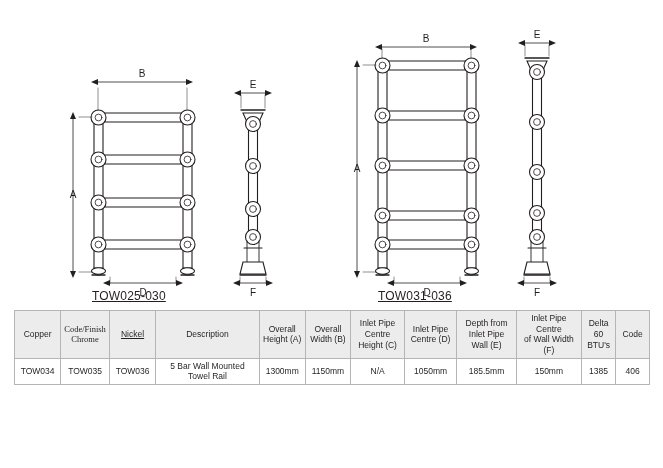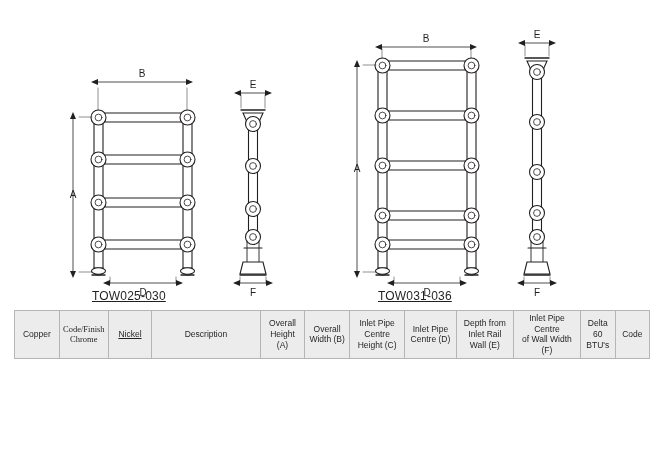--- a/index.html
+++ b/index.html
@@ -306,34 +306,48 @@
           </th>
           <th class="col-iphc">
             <span class="hdr-sub">Inlet Pipe Centre</span>
             <span class="hdr-sub">Height (C)</span>
           </th>
           <th class="col-ipd">
             <span class="hdr-sub">Inlet Pipe</span>
             <span class="hdr-sub">Centre (D)</span>
           </th>
           <th class="col-dw">
-            <span class="hdr-sub">Depth from Inlet Rail</span>
+            <span class="hdr-sub">Depth from Inlet Pipe</span>
             <span class="hdr-sub">Wall (E)</span>
           </th>
           <th class="col-ipcw">
             <span class="hdr-sub">Inlet Pipe Centre</span>
             <span class="hdr-sub">of Wall Width (F)</span>
           </th>
           <th class="col-btu">
             <span class="hdr-sub">Delta 60</span>
             <span class="hdr-sub">BTU's</span>
           </th>
           <th class="col-watt">
             <span class="hdr-sub">Code</span>
           </th>
         </tr>
       </thead>
       <tbody>
+        <tr>
+          <td>TOW034</td>
+          <td>TOW035</td>
+          <td>TOW036</td>
+          <td class="desc">5 Bar Wall Mounted Towel Rail</td>
+          <td>1300mm</td>
+          <td>1150mm</td>
+          <td>N/A</td>
+          <td>1050mm</td>
+          <td>185.5mm</td>
+          <td>150mm</td>
+          <td>1385</td>
+          <td>406</td>
+        </tr>
       </tbody>
     </table>
   </div>
 
 </div>
 
 </body></html>

